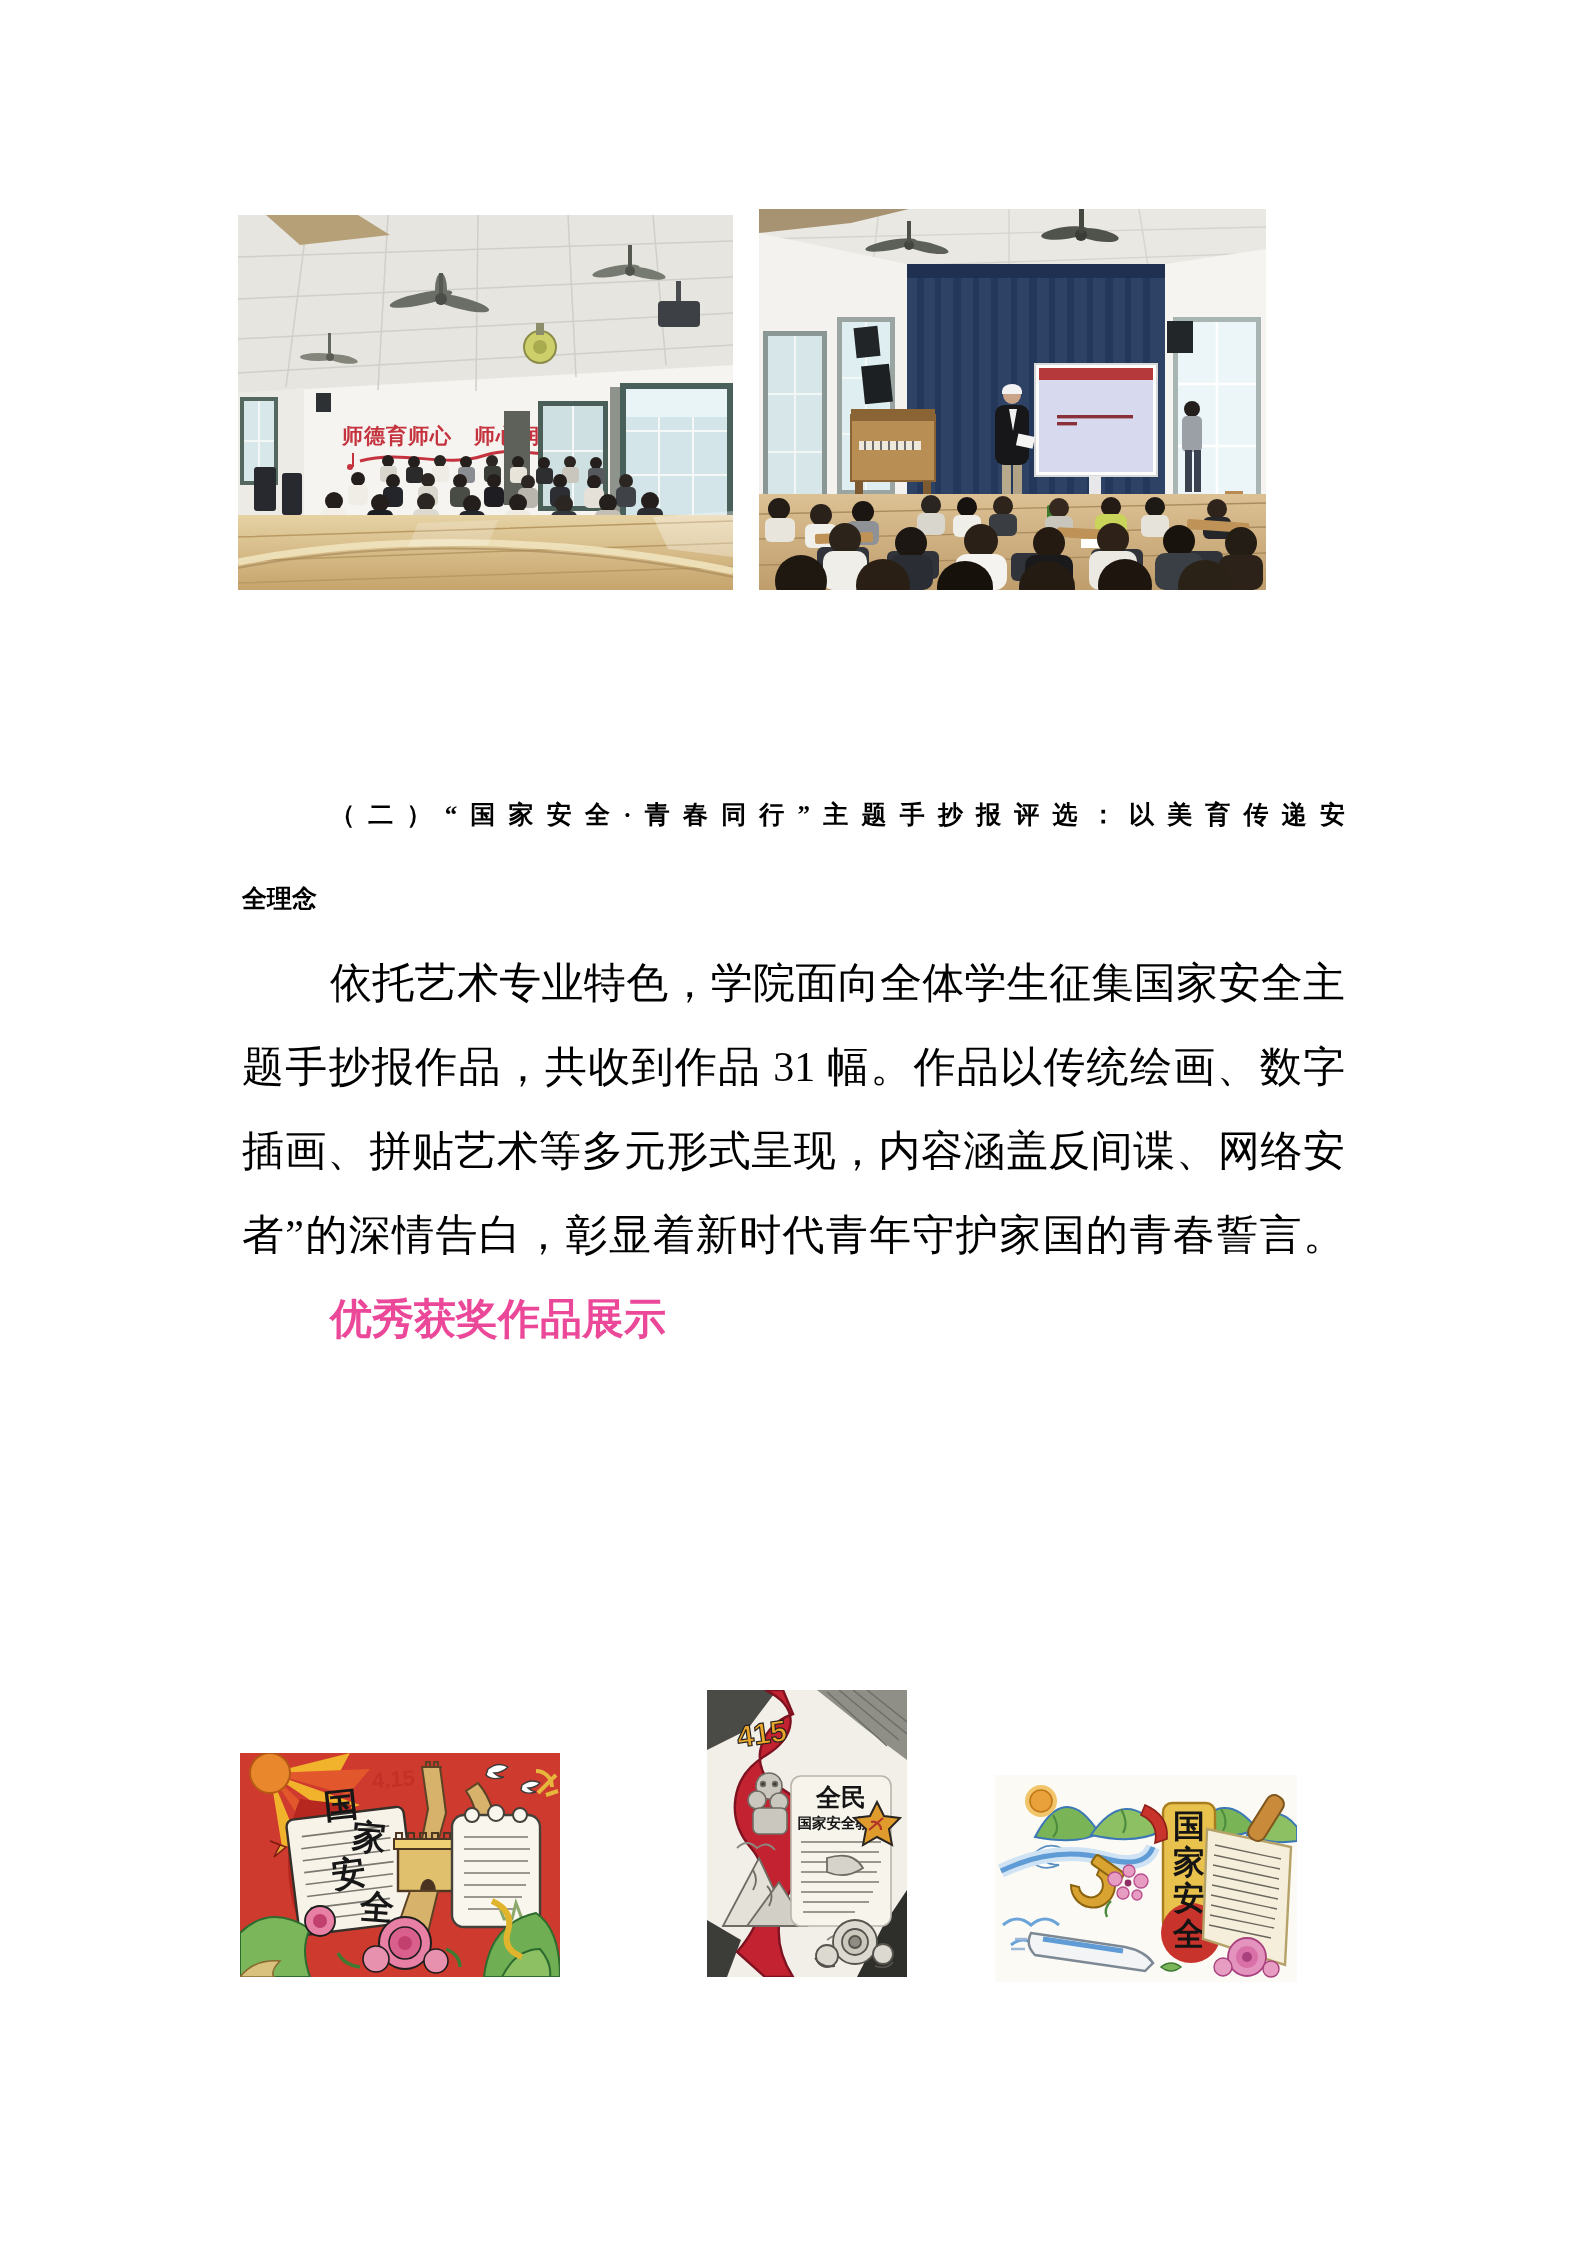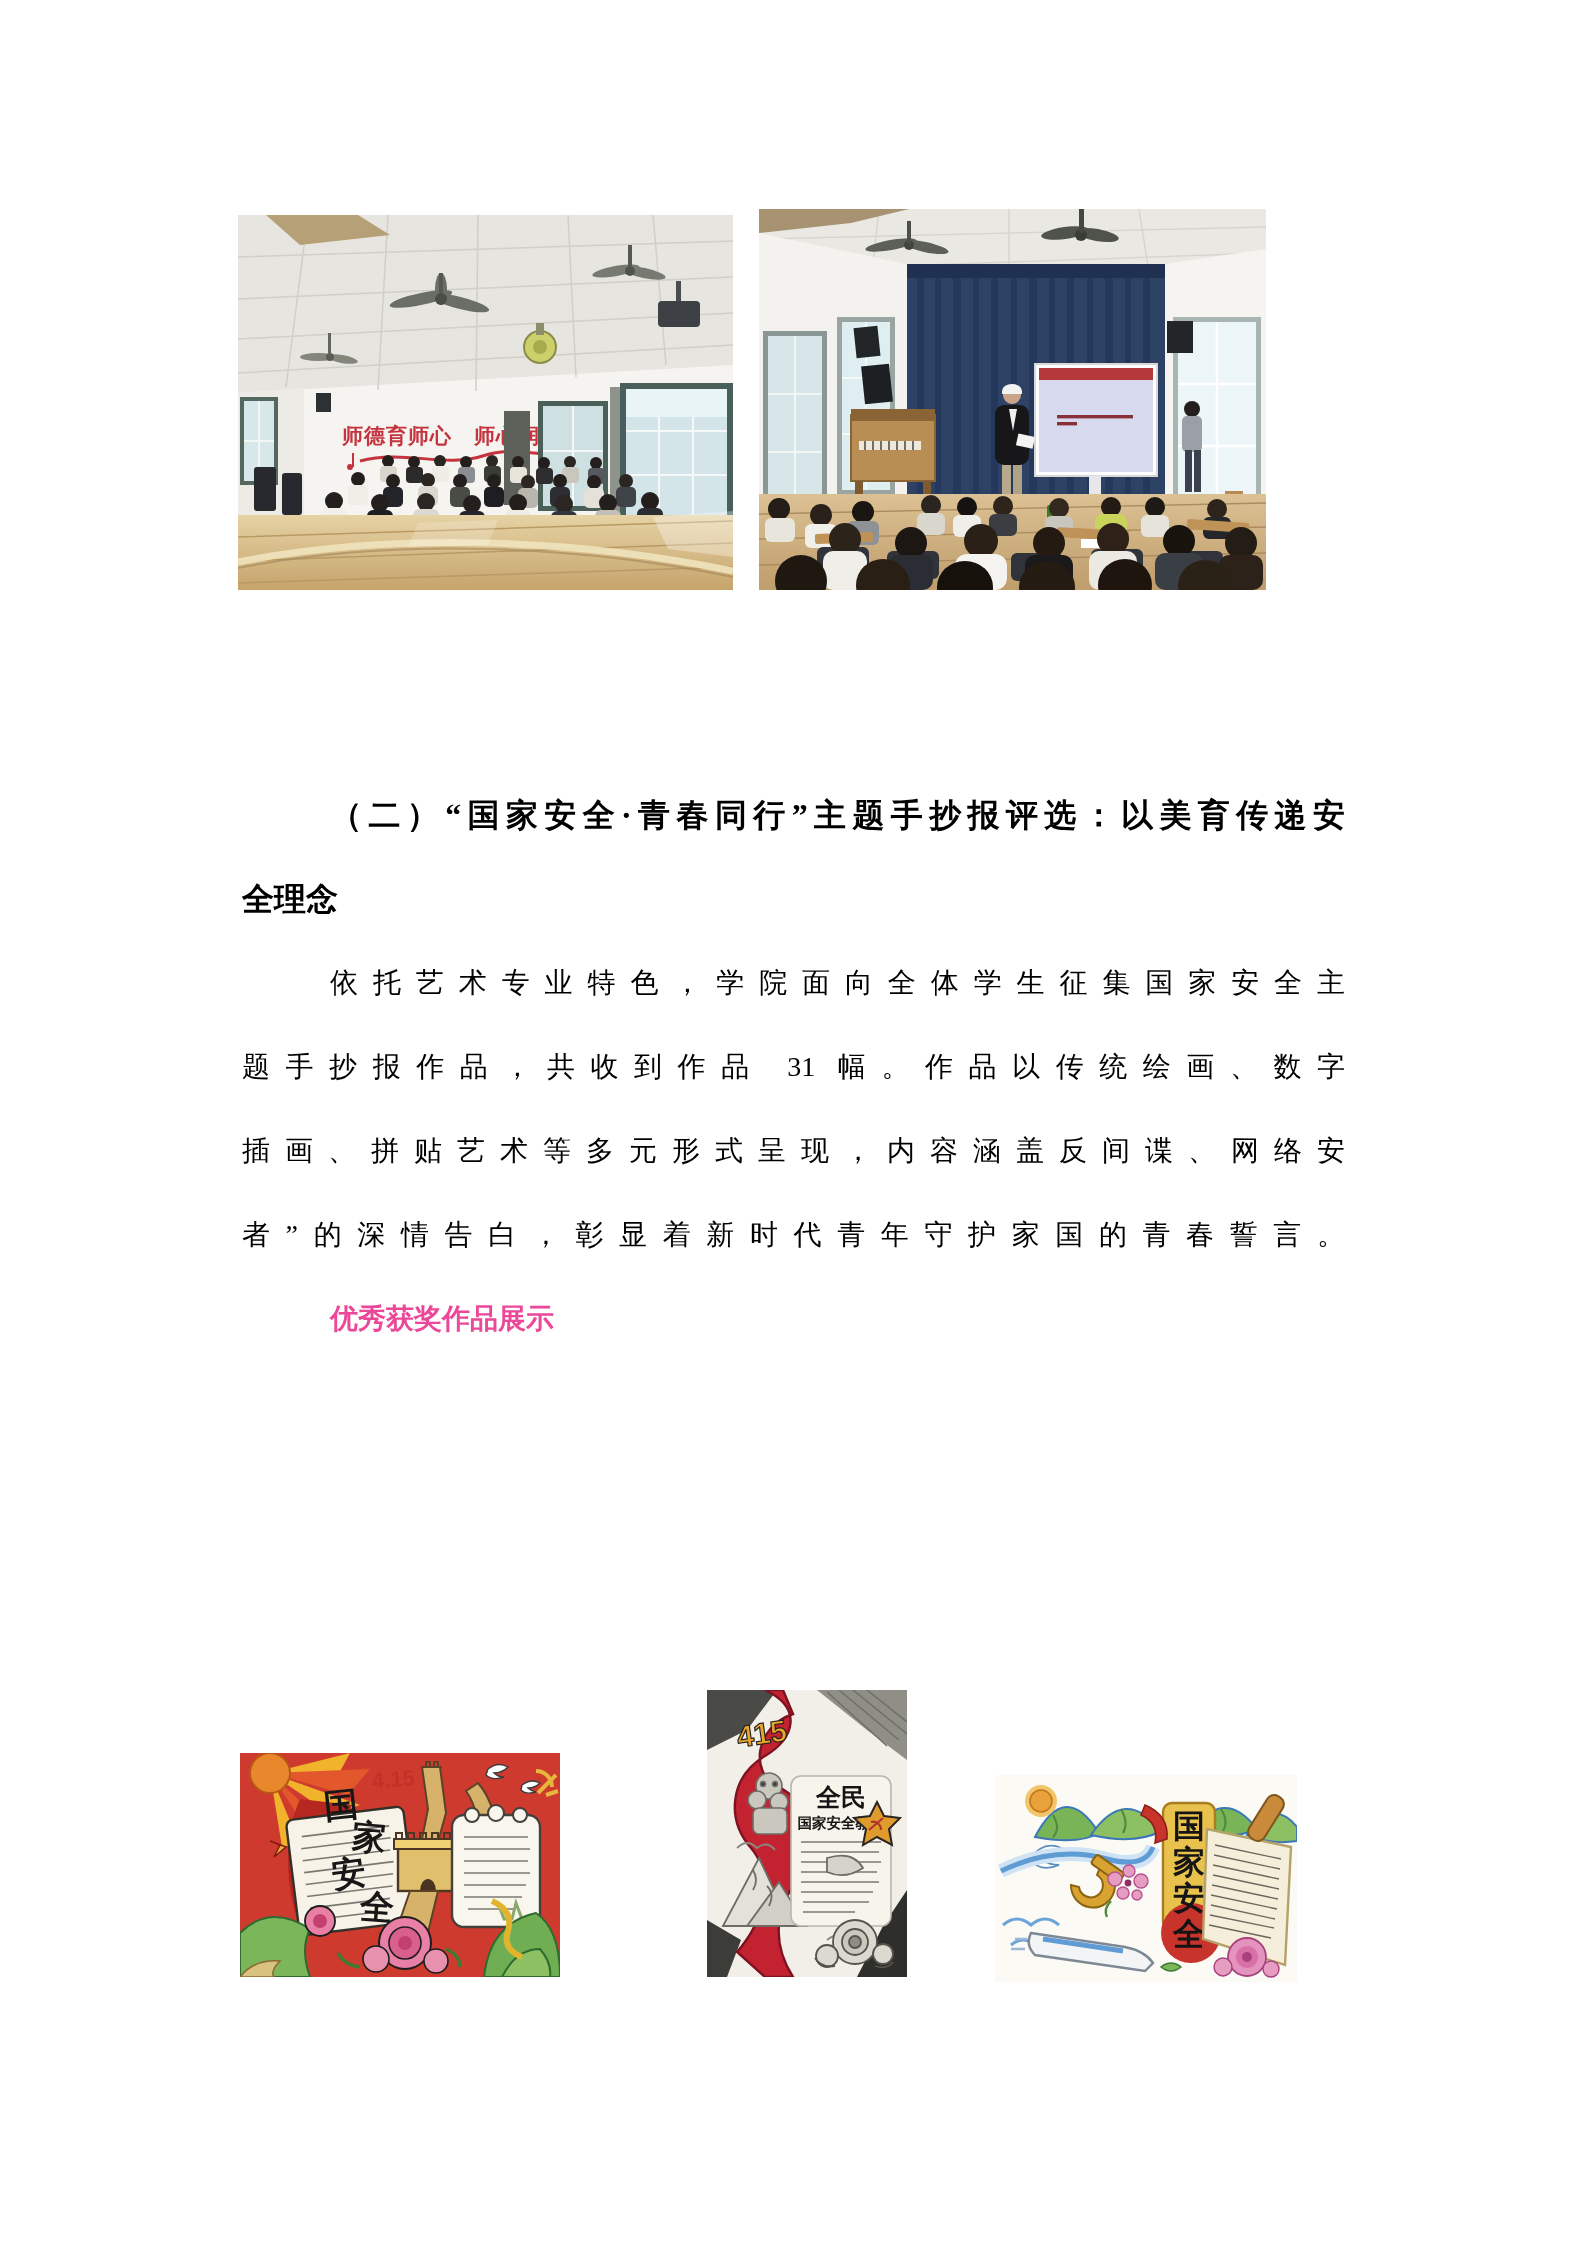--- a/index.html
+++ b/index.html
@@ -6,24 +6,24 @@
   .page{position:relative;width:1587px;height:2245px;background:#ffffff;overflow:hidden;
         font-family:"Liberation Serif","DejaVu Serif",serif;color:#000;}
   .photo,.art{position:absolute;overflow:hidden;}
   .photo svg,.art svg{display:block;width:100%;height:100%;}
   #photo1{left:238px;top:215px;width:495px;height:375px;}
   #photo2{left:759px;top:209px;width:507px;height:381px;}
   #art1{left:240px;top:1753px;width:320px;height:224px;}
   #art2{left:707px;top:1690px;width:200px;height:287px;}
   #art3{left:995px;top:1775px;width:302px;height:207px;}
   .textblock{position:absolute;left:242px;top:773px;width:1103px;}
-  .line{height:84px;line-height:84px;font-size:28px;white-space:nowrap;}
+  .line{height:84px;line-height:84px;font-size:42px;white-space:nowrap;}
   .j{text-align:justify;text-align-last:justify;white-space:normal;overflow:hidden;height:84px;}
   .ind{padding-left:88px;}
-  .head{font-weight:bold;font-size:32px;}
+  .head{font-weight:bold;font-size:25px;}
   .caption{font-weight:bold;}
   .tiny{stroke:#7a7871;stroke-width:1.6;}
 </style>
 </head>
 <body>
 
 <div class="page">
 
   <div class="photo" id="photo1">
     <svg viewBox="0 0 495 375" preserveAspectRatio="none">

